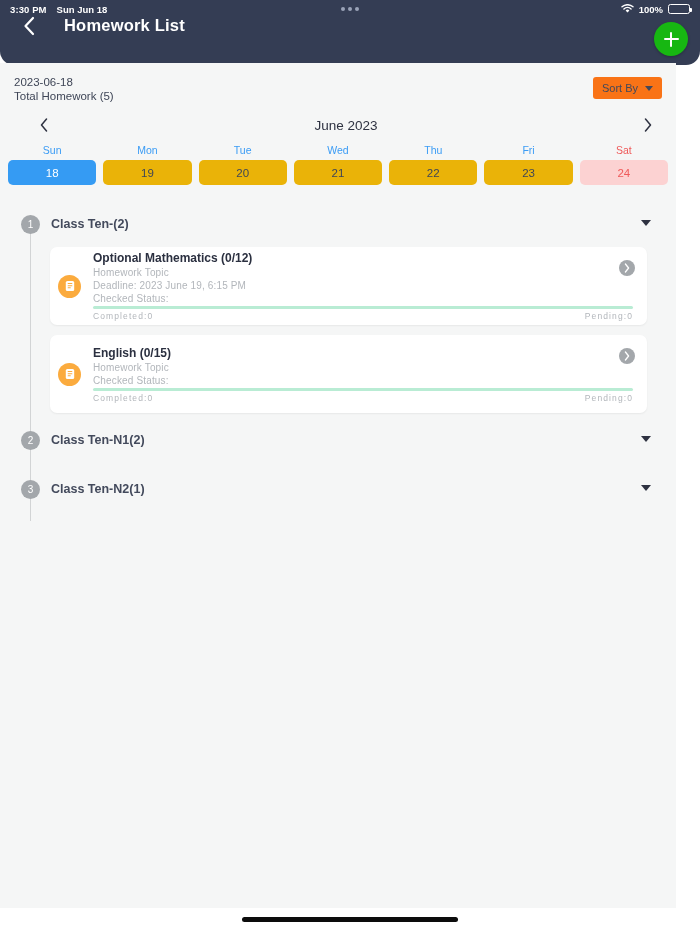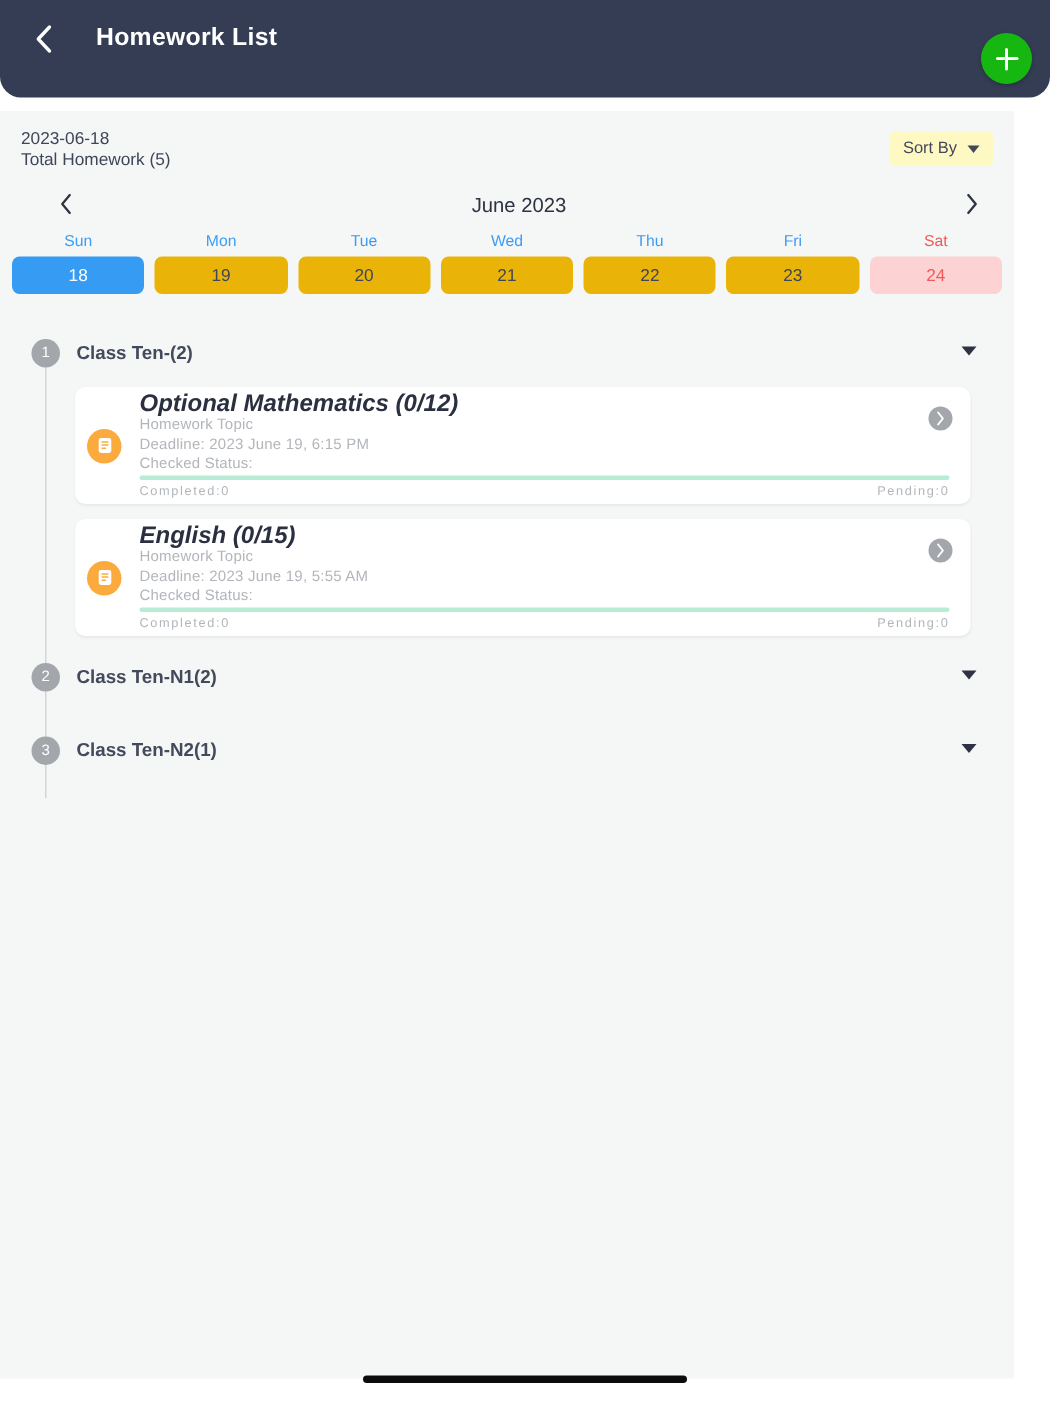--- a/index.html
+++ b/index.html
@@ -60,33 +60,33 @@
     background: #17b712;
     display: flex; align-items: center; justify-content: center;
     box-shadow: 0 1px 3px rgba(0,0,0,.25);
     cursor: pointer;
   }
   .fab .plus-h { position: absolute; width: 15px; height: 2px; background: #fff; border-radius: 1px; }
   .fab .plus-v { position: absolute; width: 2px; height: 15px; background: #fff; border-radius: 1px; }
 
   
   .page-body {
-    position: absolute; top: 74px; left: 0; width: 676px; height: 845px;
+    position: absolute; top: 63px; left: 0; width: 676px; height: 845px;
     background: #f5f6f6;
   }
 
   
   .summary-row {
     position: relative; padding: 12px 14px 8px 14px; height: 45px;
   }
   .sum-date { font-size: 11.5px; color: #3f4657; line-height: 14px; }
   .sum-total { font-size: 11.5px; color: #3f4657; line-height: 14px; }
   .sortby {
     position: absolute; right: 14px; top: 14px;
-    background: #fef9c3; border-radius: 3px;
+    background: #f97316; border-radius: 3px;
     padding: 5px 9px; display: flex; align-items: center; gap: 7px;
     cursor: pointer;
   }
   .sortby-label { font-size: 11px; color: #43485a; }
   .caret-dn {
     width: 0; height: 0; border-left: 4.5px solid transparent;
     border-right: 4.5px solid transparent; border-top: 5px solid #43485a;
   }
 
   
@@ -149,21 +149,21 @@
     position: relative; background: #ffffff; border-radius: 7px;
     height: 78px; margin-bottom: 10px; display: flex; align-items: center;
     box-shadow: 0 1px 2px rgba(0,0,0,.06);
   }
   .hw-icon {
     width: 23px; height: 23px; border-radius: 50%; background: #fbab3e;
     display: flex; align-items: center; justify-content: center;
     margin-left: 8px; flex: none;
   }
   .hw-body { flex: 1; margin-left: 12px; position: relative; padding-right: 14px; }
-  .hw-title { font-size: 16px; color: #2b3040; font-weight: bold; line-height: 15px; font-style: italic; }
+  .hw-title { font-size: 12px; color: #2b3040; font-weight: bold; line-height: 15px; }
   .hw-sub { font-size: 10px; color: #b2b6bb; line-height: 13px; letter-spacing: .15px; }
   .progress-track {
     position: relative; height: 3px; background: #b9ecd4; border-radius: 2px;
     margin-top: 1px; margin-bottom: 2px;
   }
   .hw-foot { display: flex; justify-content: space-between; }
   .hw-foot span { font-size: 8.5px; color: #b2b6bb; letter-spacing: 1.1px; }
   .chev-circle {
     position: absolute; right: 12px; top: 13px;
     width: 16px; height: 16px; border-radius: 50%; background: #a3a7ab;
@@ -174,20 +174,45 @@
   .home-indicator {
     position: absolute; bottom: 12px; left: 50%; transform: translateX(-50%);
     width: 216px; height: 5px; background: #0c0c0c; border-radius: 3px;
   }
 </style>
 </head>
 <body>
 
 <div class="header-wrap">
 
+  <div class="statusbar">
+    <span class="sb-time">3:30 PM</span>
+    <span class="sb-date">Sun Jun 18</span>
+
+    <div class="sb-center">
+      <span class="dot"></span>
+      <span class="dot"></span>
+      <span class="dot"></span>
+    </div>
+
+    <div class="sb-right">
+      <span class="wifi-icon">
+        <svg width="13" height="10" viewBox="0 0 13 10">
+          <path d="M6.5 8.6 L4.6 6.5 a2.8 2.8 0 0 1 3.8 0 Z" fill="#fff"></path>
+          <path d="M2.9 4.9 a5.3 5.3 0 0 1 7.2 0" stroke="#fff" stroke-width="1.4" fill="none" stroke-linecap="round"></path>
+          <path d="M1 2.8 a8.2 8.2 0 0 1 11 0" stroke="#fff" stroke-width="1.4" fill="none" stroke-linecap="round"></path>
+        </svg>
+      </span>
+      <span class="sb-batt-pct">100%</span>
+      <span class="batt-shell">
+        <span class="batt-fill"></span>
+        <span class="batt-tip"></span>
+      </span>
+    </div>
+  </div>
 
   <div class="navbar">
     <div class="back-btn">
       <svg width="12" height="20" viewBox="0 0 12 20">
         <path d="M10 2 L2.5 10 L10 18" stroke="#fff" stroke-width="2.2" fill="none" stroke-linecap="round" stroke-linejoin="round"></path>
       </svg>
     </div>
     <div class="nav-title">Homework List</div>
   </div>
 
@@ -295,21 +320,20 @@
                 <svg width="12" height="12" viewBox="0 0 12 12">
                   <rect x="1.8" y="1" width="8.4" height="10" rx="1.6" fill="#fff"></rect>
                   <rect x="3.6" y="3.1" width="4.8" height="1" rx="0.5" fill="#fbab3e"></rect>
                   <rect x="3.6" y="5.2" width="4.8" height="1" rx="0.5" fill="#fbab3e"></rect>
                   <rect x="3.6" y="7.3" width="3.2" height="1" rx="0.5" fill="#fbab3e"></rect>
                 </svg>
               </div>
               <div class="hw-body">
                 <div class="hw-title">English (0/15)</div>
                 <div class="hw-sub">Homework Topic</div>
-                <div class="hw-sub">Deadline: 2023 June 19, 5:55 AM</div>
                 <div class="hw-sub">Checked Status:</div>
                 <div class="progress-track" style="background: rgb(185, 236, 212);"></div>
                 <div class="hw-foot">
                   <span>Completed:0</span>
                   <span>Pending:0</span>
                 </div>
               </div>
               <div class="chev-circle">
                 <svg width="6" height="10" viewBox="0 0 6 10">
                   <path d="M1.4 1 L4.6 5 L1.4 9" stroke="#fff" stroke-width="1.3" fill="none" stroke-linecap="round" stroke-linejoin="round"></path>

